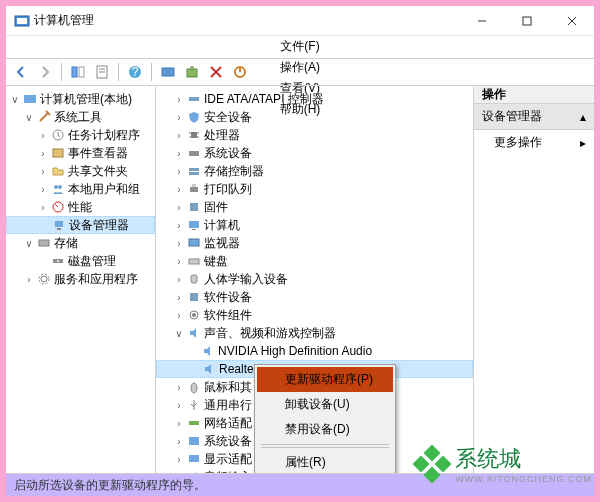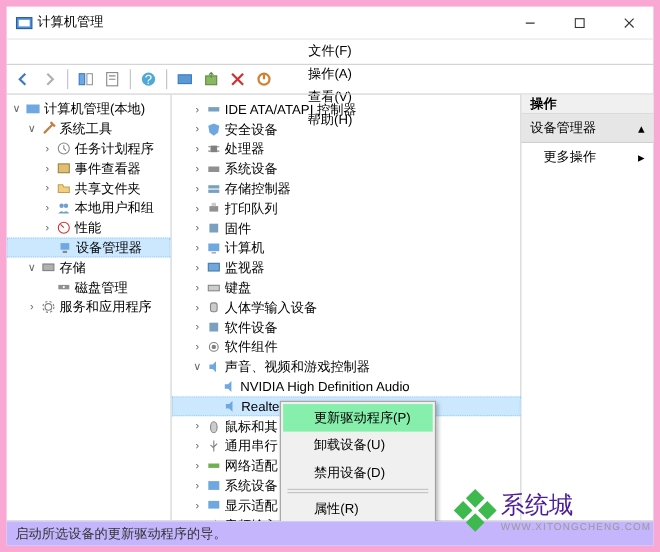--- a/index.html
+++ b/index.html
@@ -23,26 +23,26 @@
 .pane-right .action { display: flex; align-items: center; justify-content: space-between; padding: 4px 8px 4px 20px; }
 .tree-item { display: flex; align-items: center; height: 18px; white-space: nowrap; }
 .tree-item .exp { width: 14px; text-align: center; color: #666; font-size: 10px; }
 .tree-item .icn { width: 16px; height: 16px; margin-right: 2px; display: inline-flex; align-items: center; justify-content: center; }
 .tree-item.selected { background: #cce8ff; border: 1px dotted #99d1ff; }
 .indent0 { padding-left: 2px; }
 .indent1 { padding-left: 16px; }
 .indent2 { padding-left: 30px; }
 .context-menu { position: absolute; background: #f0f0f0; border: 1px solid #a0a0a0; box-shadow: 2px 2px 4px rgba(0,0,0,0.3); padding: 2px; z-index: 100; }
 .context-menu .mi { padding: 4px 20px 4px 28px; white-space: nowrap; }
-.context-menu .mi.hover { background: #86efac; }
+.context-menu .mi.hover { background: #c2410c; }
 .context-menu .msep { height: 1px; background: #c0c0c0; margin: 2px 4px; }
 .statusbar { height: 22px; display: flex; align-items: center; padding: 0 8px; background: #c4b5fd; color: #333; }
 .watermark { position: absolute; right: 8px; bottom: 18px; display: flex; align-items: center; gap: 6px; z-index: 200; pointer-events: none; }
 .watermark .d { width: 12px; height: 12px; background: #3db94d; transform: rotate(45deg); display: inline-block; }
-.watermark .txt { font-size: 22px; color: #4c1d95; font-family: "Microsoft YaHei"; }
+.watermark .txt { font-size: 22px; color: #15803d; font-family: "Microsoft YaHei"; }
 .watermark .sub { font-size: 9px; color: #999; letter-spacing: 1px; }
 svg { display: block; }
 </style>
 </head>
 <body>
 
 <div class="window">
 
   <div class="titlebar">
     <span class="icon">

